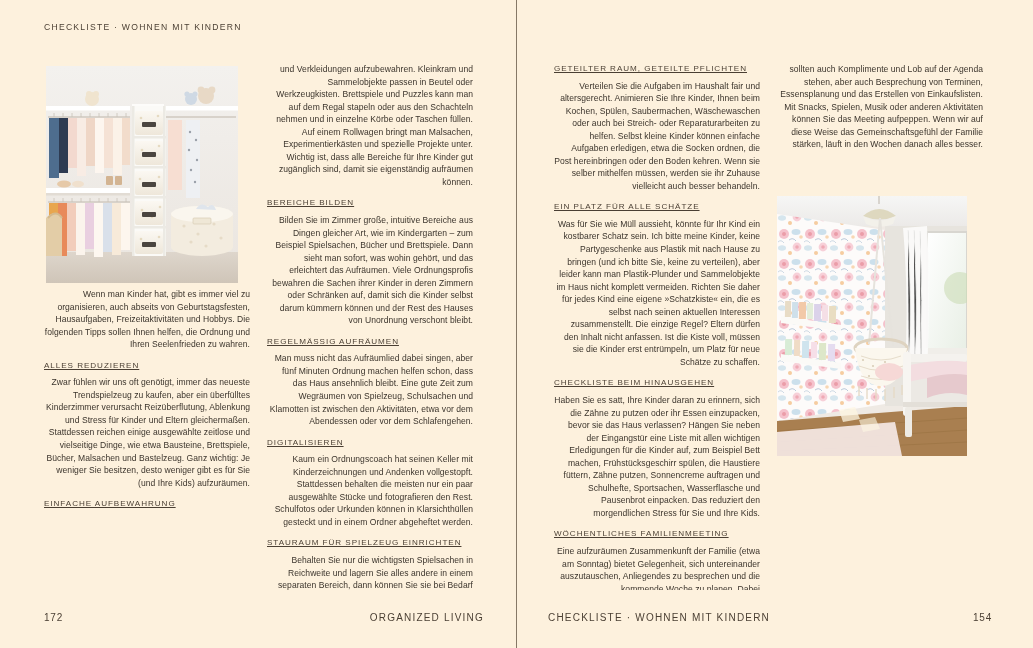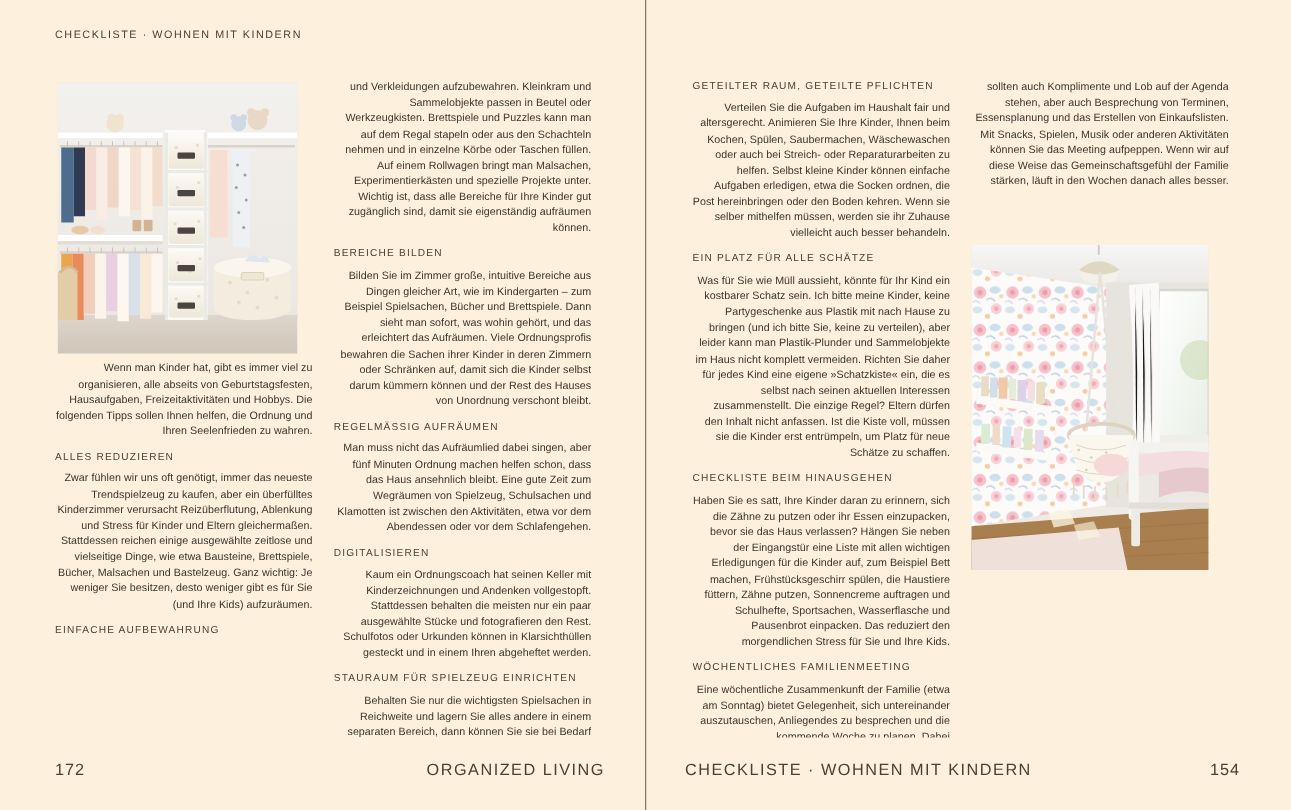--- a/index.html
+++ b/index.html
@@ -79,20 +79,21 @@
     hyphens: none;
   }
   h3 {
     margin: 0 0 1px 0;
     font-size: 8.1px;
     font-weight: 400;
     letter-spacing: 0.95px;
     text-transform: uppercase;
     color: #4a3f33;
     line-height: 12.5px;
+    text-decoration: underline;
   }
   h3 + p { margin-top: 4px; }
 
   
   .photo {
     position: absolute;
     overflow: hidden;
     background: #efeae4;
   }
   .photo-closet {
@@ -105,21 +106,21 @@
     left: 799px;
     top: 196px;
     width: 190px;
     height: 260px;
   }
 
   
   .folio {
     position: absolute;
     bottom: 25px;
-    font-size: 13px;
+    font-size: 10px;
     letter-spacing: 0.8px;
     color: #4a3f33;
   }
   .folio-num-left  { left: 44px; }
   .folio-book      { right: 32px; text-transform: uppercase; letter-spacing: 1.2px; }
   .folio-chapter   { left: 32px; text-transform: uppercase; letter-spacing: 1.2px; }
   .folio-num-right { right: 40px; }
 
   .svgbox { display:block; width:100%; height:100%; }
 </style>
@@ -294,34 +295,34 @@
             <circle cx="160" cy="180" r="1.6"></circle>
         </g>
         <rect x="147" y="152" width="18" height="6" rx="1" fill="#efe7d6" stroke="#d9cdb6" stroke-width="0.7"></rect>
         <path d="M150 143 q5 -8 12 -2 q5 -5 8 3" fill="#dfe5ec"></path>
       </svg>
     </div>
 
     <div class="cols">
       <div class="col">
         <div style="height:225px"></div>
-        <p>Wenn man Kinder hat, gibt es immer viel zu organisieren, alle abseits von Geburtstagsfesten, Hausaufgaben, Freizeitaktivitäten und Hobbys. Die folgenden Tipps sollen Ihnen helfen, die Ordnung und Ihren Seelenfrieden zu wahren.</p>
+        <p>Wenn man Kinder hat, gibt es immer viel zu organisieren, auch abseits von Geburtstagsfesten, Hausaufgaben, Freizeitaktivitäten und Hobbys. Die folgenden Tipps sollen Ihnen helfen, die Ordnung und Ihren Seelenfrieden zu wahren.</p>
         <h3>ALLES REDUZIEREN</h3>
         <p>Zwar fühlen wir uns oft genötigt, immer das neueste Trendspielzeug zu kaufen, aber ein überfülltes Kinderzimmer verursacht Reizüberflutung, Ablenkung und Stress für Kinder und Eltern gleichermaßen. Stattdessen reichen einige ausgewählte zeitlose und vielseitige Dinge, wie etwa Bausteine, Brettspiele, Bücher, Malsachen und Bastelzeug. Ganz wichtig: Je weniger Sie besitzen, desto weniger gibt es für Sie (und Ihre Kids) aufzuräumen.</p>
         <h3>EINFACHE AUFBEWAHRUNG</h3>
       </div>
 
       <div class="col">
         <p>und Verkleidungen aufzubewahren. Kleinkram und Sammelobjekte passen in Beutel oder Werkzeugkisten. Brettspiele und Puzzles kann man auf dem Regal stapeln oder aus den Schachteln nehmen und in einzelne Körbe oder Taschen füllen. Auf einem Rollwagen bringt man Malsachen, Experimentierkästen und spezielle Projekte unter. Wichtig ist, dass alle Bereiche für Ihre Kinder gut zugänglich sind, damit sie eigenständig aufräumen können.</p>
         <h3>BEREICHE BILDEN</h3>
         <p>Bilden Sie im Zimmer große, intuitive Bereiche aus Dingen gleicher Art, wie im Kindergarten – zum Beispiel Spielsachen, Bücher und Brettspiele. Dann sieht man sofort, was wohin gehört, und das erleichtert das Aufräumen. Viele Ordnungsprofis bewahren die Sachen ihrer Kinder in deren Zimmern oder Schränken auf, damit sich die Kinder selbst darum kümmern können und der Rest des Hauses von Unordnung verschont bleibt.</p>
         <h3>REGELMÄSSIG AUFRÄUMEN</h3>
         <p>Man muss nicht das Aufräumlied dabei singen, aber fünf Minuten Ordnung machen helfen schon, dass das Haus ansehnlich bleibt. Eine gute Zeit zum Wegräumen von Spielzeug, Schulsachen und Klamotten ist zwischen den Aktivitäten, etwa vor dem Abendessen oder vor dem Schlafengehen.</p>
         <h3>DIGITALISIEREN</h3>
-        <p>Kaum ein Ordnungscoach hat seinen Keller mit Kinderzeichnungen und Andenken vollgestopft. Stattdessen behalten die meisten nur ein paar ausgewählte Stücke und fotografieren den Rest. Schulfotos oder Urkunden können in Klarsichthüllen gesteckt und in einem Ihren abgeheftet werden.</p>
+        <p>Kaum ein Ordnungscoach hat seinen Keller mit Kinderzeichnungen und Andenken vollgestopft. Stattdessen behalten die meisten nur ein paar ausgewählte Stücke und fotografieren den Rest. Schulfotos oder Urkunden können in Klarsichthüllen gesteckt und in einem Ordner abgeheftet werden.</p>
         <h3>STAURAUM FÜR SPIELZEUG EINRICHTEN</h3>
         <p>Behalten Sie nur die wichtigsten Spielsachen in Reichweite und lagern Sie alles andere in einem separaten Bereich, dann können Sie sie bei Bedarf auswechseln. Tauschen sie auch mit Freunden und Nachbarn, statt immer etwas Neues zu kaufen.</p>
       </div>
     </div>
 
     <div class="folio folio-num-left">172</div>
     <div class="folio folio-book">ORGANIZED LIVING</div>
   </div>
 
   <div class="gutter"></div>
@@ -330,21 +331,21 @@
 
     <div class="cols" style="left:38px; width:430px;">
       <div class="col">
         <h3>GETEILTER RAUM, GETEILTE PFLICHTEN</h3>
         <p>Verteilen Sie die Aufgaben im Haushalt fair und altersgerecht. Animieren Sie Ihre Kinder, Ihnen beim Kochen, Spülen, Saubermachen, Wäschewaschen oder auch bei Streich- oder Reparaturarbeiten zu helfen. Selbst kleine Kinder können einfache Aufgaben erledigen, etwa die Socken ordnen, die Post hereinbringen oder den Boden kehren. Wenn sie selber mithelfen müssen, werden sie ihr Zuhause vielleicht auch besser behandeln.</p>
         <h3>EIN PLATZ FÜR ALLE SCHÄTZE</h3>
         <p>Was für Sie wie Müll aussieht, könnte für Ihr Kind ein kostbarer Schatz sein. Ich bitte meine Kinder, keine Partygeschenke aus Plastik mit nach Hause zu bringen (und ich bitte Sie, keine zu verteilen), aber leider kann man Plastik-Plunder und Sammelobjekte im Haus nicht komplett vermeiden. Richten Sie daher für jedes Kind eine eigene »Schatzkiste« ein, die es selbst nach seinen aktuellen Interessen zusammenstellt. Die einzige Regel? Eltern dürfen den Inhalt nicht anfassen. Ist die Kiste voll, müssen sie die Kinder erst entrümpeln, um Platz für neue Schätze zu schaffen.</p>
         <h3>CHECKLISTE BEIM HINAUSGEHEN</h3>
         <p>Haben Sie es satt, Ihre Kinder daran zu erinnern, sich die Zähne zu putzen oder ihr Essen einzupacken, bevor sie das Haus verlassen? Hängen Sie neben der Eingangstür eine Liste mit allen wichtigen Erledigungen für die Kinder auf, zum Beispiel Bett machen, Frühstücksgeschirr spülen, die Haustiere füttern, Zähne putzen, Sonnencreme auftragen und Schulhefte, Sportsachen, Wasserflasche und Pausenbrot einpacken. Das reduziert den morgendlichen Stress für Sie und Ihre Kids.</p>
         <h3>WÖCHENTLICHES FAMILIENMEETING</h3>
-        <p>Eine wöchentliche Zusammenkunft der Familie (etwa am Sonntag) bietet Gelegenheit, sich untereinander auszutauschen, Anliegendes zu besprechen und die kommende Woche zu planen. Dabei</p>
+        <p>Eine aufzuräumen Zusammenkunft der Familie (etwa am Sonntag) bietet Gelegenheit, sich untereinander auszutauschen, Anliegendes zu besprechen und die kommende Woche zu planen. Dabei</p>
       </div>
 
       <div class="col">
         <p>sollten auch Komplimente und Lob auf der Agenda stehen, aber auch Besprechung von Terminen, Essensplanung und das Erstellen von Einkaufslisten. Mit Snacks, Spielen, Musik oder anderen Aktivitäten können Sie das Meeting aufpeppen. Wenn wir auf diese Weise das Gemeinschaftsgefühl der Familie stärken, läuft in den Wochen danach alles besser.</p>
       </div>
     </div>
 
     <div class="photo photo-bedroom" style="left:261px;">
       <svg class="svgbox" viewBox="0 0 190 260" preserveAspectRatio="xMidYMid slice">
         <defs>

